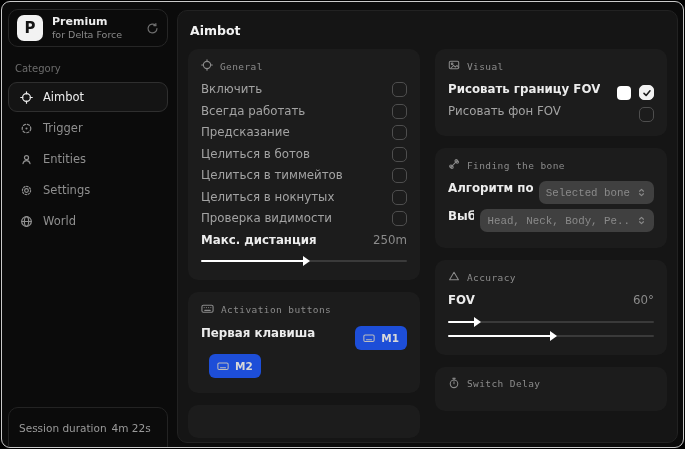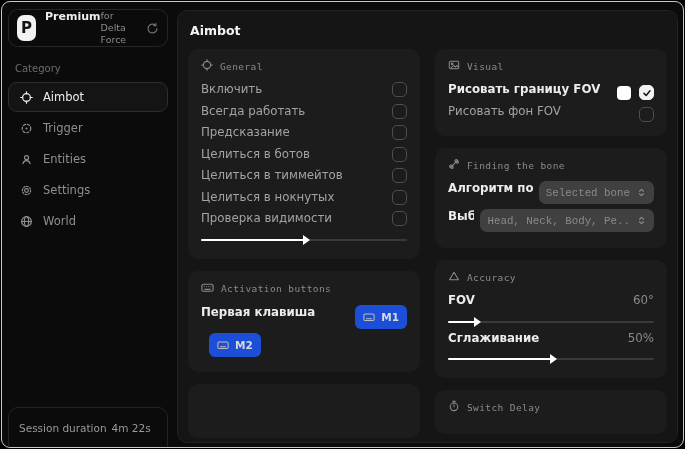--- a/index.html
+++ b/index.html
@@ -11,21 +11,21 @@
     display:flex; overflow:hidden;
   }
   
   .sidebar { width:172px; flex-shrink:0; display:flex; flex-direction:column; padding:7px 6px 0 6px; }
   .sb-header {
     border:1px solid #262626; border-radius:10px; padding:6px 8px;
     display:flex; align-items:center; gap:9px; height:38px;
   }
   .logo { width:26px; height:26px; background:#f2f2f2; border-radius:7px;
     color:#141414; font-weight:bold; font-size:15px; display:flex; align-items:center; justify-content:center; }
-  .sb-titles { display:flex; line-height:1.25; }
+  .sb-titles { display:flex; flex-direction:column; line-height:1.25; }
   .sb-title { color:#ededed; font-size:11px; font-weight:bold; }
   .sb-sub { color:#8a8a8a; font-size:9.5px; }
   .sb-sync { margin-left:auto; color:#6f6f6f; display:flex; cursor:pointer; }
   .category { color:#6c6c6c; font-size:10px; margin:16px 7px 8px 7px; }
   .nav-item {
     height:30px; display:flex; align-items:center; gap:10px; padding:0 10px;
     border-radius:9px; color:#8f8f8f; font-size:11.5px; margin-bottom:1px;
     border:1px solid transparent; cursor:pointer;
   }
   .nav-item.active { border-color:#2f2f2f; background:#141414; color:#ededed; }
@@ -201,20 +201,24 @@
           </div>
           <div class="row">
             <span class="row-label">Целиться в нокнутых</span>
             <span class="checkbox"></span>
           </div>
           <div class="row">
             <span class="row-label">Проверка видимости</span>
             <span class="checkbox"></span>
           </div>
 
+          <div class="row">
+            <span class="row-label strong">Макс. дистанция</span>
+            <span class="row-value">250m</span>
+          </div>
           <div class="slider">
             <div class="track"></div>
             <div class="fillbar" style="width: 50%;">
               <div class="thumb"></div>
             </div>
           </div>
         </div>
 
         <div class="card">
           <div class="sec-header">
@@ -338,24 +342,20 @@
             <span class="row-label strong">FOV</span>
             <span class="row-value">60°</span>
           </div>
           <div class="slider">
             <div class="track"></div>
             <div class="fillbar" style="width: 13%;">
               <div class="thumb"></div>
             </div>
           </div>
 
-          <div class="row" style="margin-top:3px;">
-            <span class="row-label strong">Сглаживание</span>
-            <span class="row-value">50%</span>
-          </div>
           <div class="slider">
             <div class="track"></div>
             <div class="fillbar" style="width: 50%;">
               <div class="thumb"></div>
             </div>
           </div>
         </div>
 
         <div class="card">
           <div class="sec-header">

